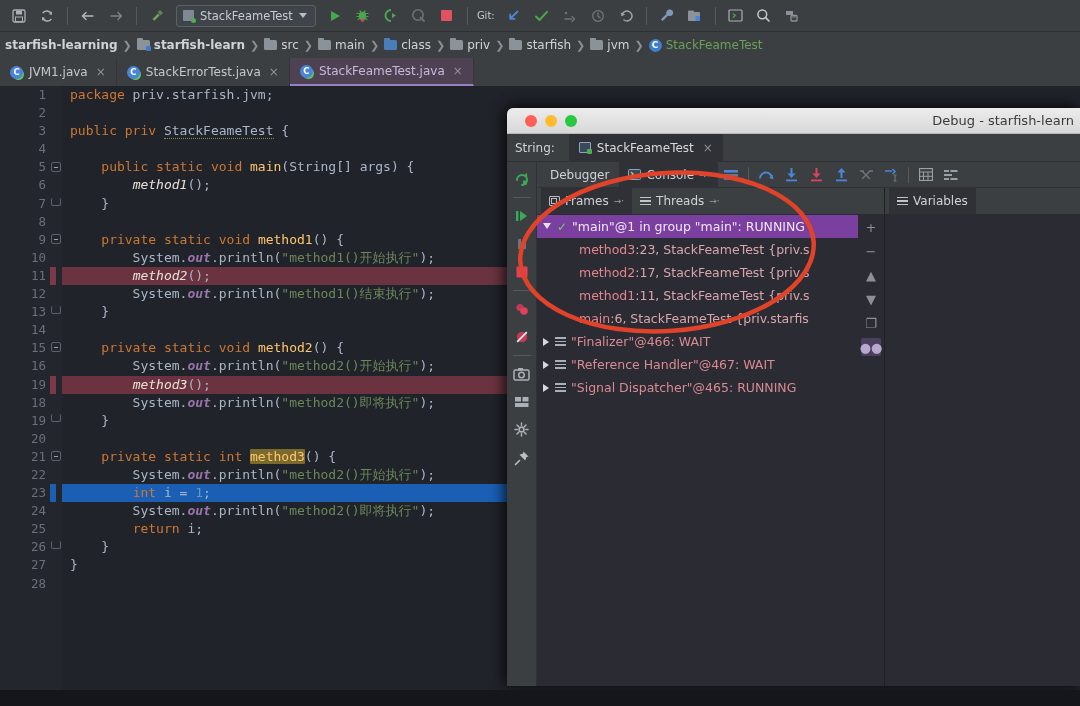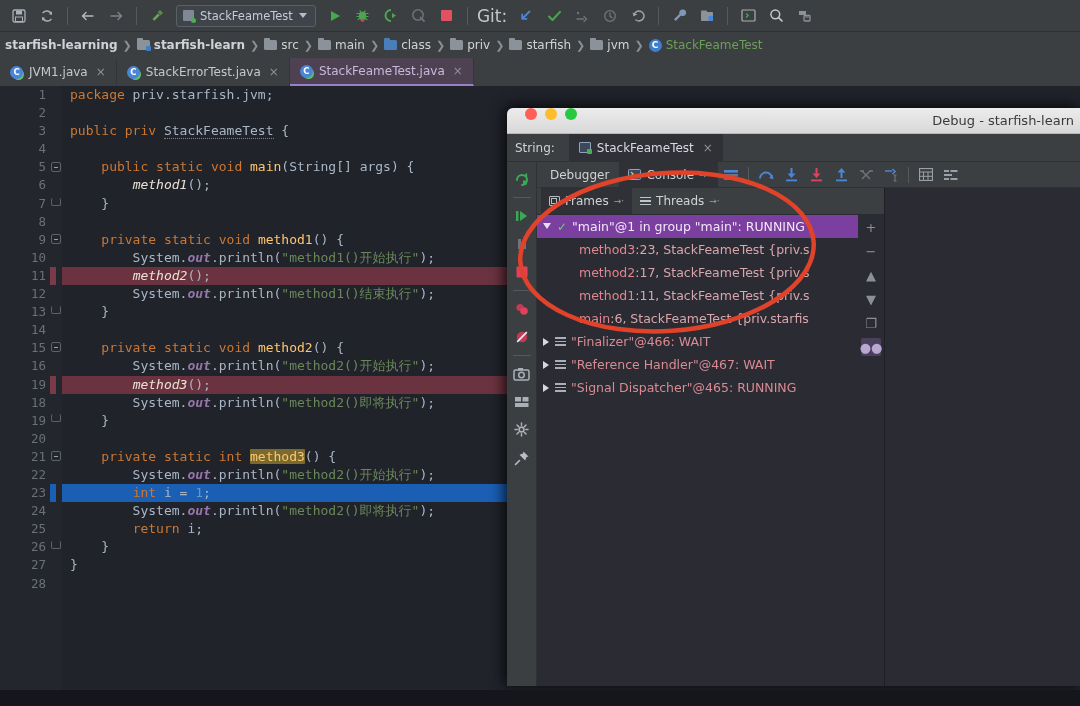--- a/index.html
+++ b/index.html
@@ -24,21 +24,21 @@
             color:#a9b0b8; font-size:13px; line-height:1; }
   .tb-sep { width:1px; height:18px; background:#555a60; margin:0 5px; }
   .runcfg {
     display:flex; align-items:center; gap:6px; height:22px; padding:0 8px 0 6px;
     border:1px solid #5b6066; border-radius:3px; background:#3f434a; margin:0 4px;
   }
   .runcfg-label { color:#c8ccd0; font-size:11.5px; }
   .runcfg-ico { width:11px; height:11px; background:#7f8893; border-radius:1px; position:relative; }
   .runcfg-ico::after{content:"";position:absolute;right:-2px;bottom:-2px;width:5px;height:5px;background:#4caf50;border-radius:50%;}
   .caret-dn { width:0;height:0;border-left:4px solid transparent;border-right:4px solid transparent;border-top:5px solid #b6bcc2; }
-  .git-label { color:#c3c8cc; font-size:17px; margin:0 4px 0 2px; }
+  .git-label { color:#c3c8cc; font-size:10px; margin:0 4px 0 2px; }
 
   
   .crumbs {
     position:absolute; left:0; top:32px; width:1080px; height:26px;
     background:#3c3f41; display:flex; align-items:center; padding-left:2px;
     font-size:12px; color:#cfd3d7; overflow:hidden; white-space:nowrap;
   }
   .crumb { display:flex; align-items:center; gap:4px; padding:0 3px; }
   .crumb-sep { color:#8a9097; font-size:11px; padding:0 2px; }
   .folder-ico { width:13px; height:10px; border-radius:1.5px; background:#8b9299; position:relative; flex:none; }
@@ -91,21 +91,21 @@
   .num2 { color:#6897bb; }
   .cls-name { color:#a9b7c6; border-bottom:1px dotted #7f8a55; }
   .hlbox { background:#7a6a2e; border-radius:1px; color:#ffc66d; }
 
   
   .dbgwin {
     position:absolute; left:507px; top:108px; width:573px; height:578px;
     background:#3c3f41; border-radius:6px 0 0 0; overflow:hidden;
     box-shadow:-3px 0 14px rgba(0,0,0,.55), 0 -3px 14px rgba(0,0,0,.45);
   }
-  .titlebar { height:26px; background:linear-gradient(#ececec,#d8d8d8); display:flex; 
+  .titlebar { height:26px; background:linear-gradient(#ececec,#d8d8d8); display:flex; align-items:center;
               padding-left:18px; gap:8px; position:relative; border-bottom:1px solid #b8b8b8; }
   .dot { width:12px;height:12px;border-radius:50%; }
   .dot.r{background:#ff5f57;} .dot.y{background:#febc2e;} .dot.g{background:#28c840;}
   .wintitle { position:absolute; right:0; top:0; height:26px; line-height:26px; padding-right:6px;
               font-size:13px; color:#3a3a3a; }
 
   .dbgtab-row { height:28px; background:#3c3f41; display:flex; align-items:center; padding-left:8px;
                 border-bottom:1px solid #2f3134; }
   .dbg-label { font-size:12px; color:#cfd3d7; margin-right:14px; }
   .dbg-tab { display:flex; align-items:center; gap:6px; height:28px; padding:0 10px;
@@ -753,20 +753,33 @@
                 <span class="fs-btn">+</span>
                 <span class="fs-btn">−</span>
                 <span class="fs-btn">▲</span>
                 <span class="fs-btn">▼</span>
                 <span class="fs-btn">❐</span>
                 <span class="fs-btn act">●●</span>
               </div>
             </div>
           </div>
 
+          <div class="pane-vars">
+            <div class="pane-hdr">
+              <div class="ph-tab on">
+                <span class="lines-ico">
+                    <i></i>
+                    <i></i>
+                    <i></i>
+                  </span>
+                <span>Variables</span>
+              </div>
+            </div>
+            <div class="vars-body"></div>
+          </div>
 
         </div>
       </div>
     </div>
   </div>
 
   <div class="annot">
     <svg width="340" height="185" viewBox="0 0 340 185">
       <ellipse cx="160" cy="92" rx="147" ry="79" fill="none" stroke="#e0422a" stroke-width="4.5" transform="rotate(-4 160 92)" stroke-linecap="round"></ellipse>
     </svg>

